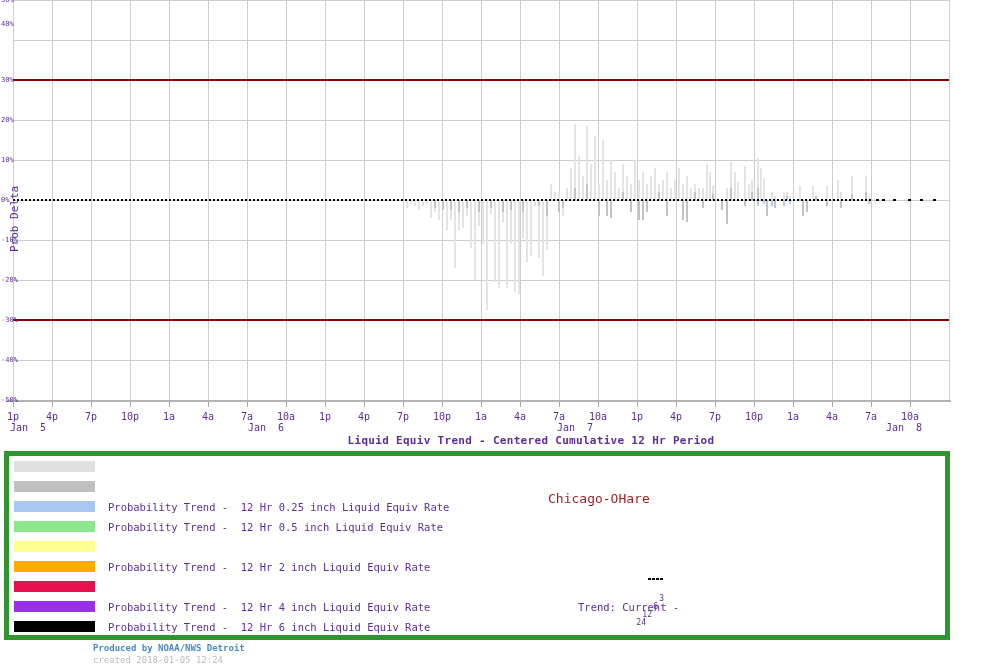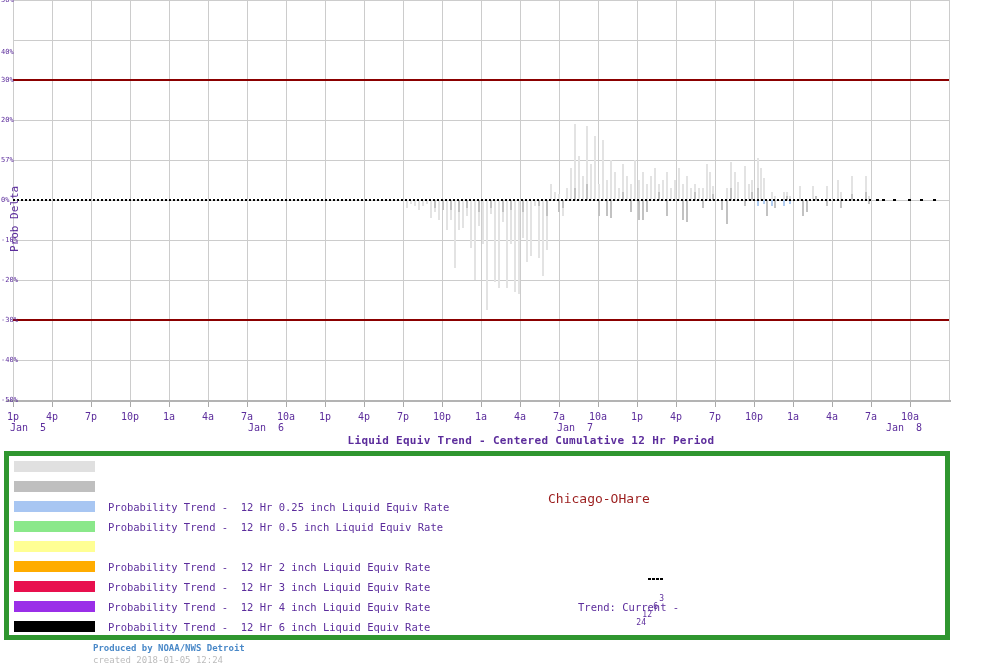--- a/index.html
+++ b/index.html
@@ -274,24 +274,24 @@
       <div style="position: absolute; left: 818px; top: 411px; width: 28px; text-align: center; font-size: 10px; color: rgb(92, 45, 156);">4a</div>
       <div style="position: absolute; left: 871px; top: 402px; width: 1px; height: 5px; background: rgb(169, 169, 169);"></div>
       <div style="position: absolute; left: 857px; top: 411px; width: 28px; text-align: center; font-size: 10px; color: rgb(92, 45, 156);">7a</div>
       <div style="position: absolute; left: 910px; top: 402px; width: 1px; height: 5px; background: rgb(169, 169, 169);"></div>
       <div style="position: absolute; left: 896px; top: 411px; width: 28px; text-align: center; font-size: 10px; color: rgb(92, 45, 156);">10a</div>
       <div style="position: absolute; left: 10px; top: 422px; font-size: 10px; white-space: pre; color: rgb(92, 45, 156);">Jan  5</div>
       <div style="position: absolute; left: 248px; top: 422px; font-size: 10px; white-space: pre; color: rgb(92, 45, 156);">Jan  6</div>
       <div style="position: absolute; left: 557px; top: 422px; font-size: 10px; white-space: pre; color: rgb(92, 45, 156);">Jan  7</div>
       <div style="position: absolute; left: 886px; top: 422px; font-size: 10px; white-space: pre; color: rgb(92, 45, 156);">Jan  8</div>
       <div style="position: absolute; left: 1px; top: -4px; font-size: 7px; line-height: 8px; color: rgb(92, 45, 156);">50%</div>
-      <div style="position: absolute; left: 1px; top: 48px; font-size: 7px; line-height: 8px; color: rgb(92, 45, 156);">40%</div>
+      <div style="position: absolute; left: 1px; top: 20px; font-size: 7px; line-height: 8px; color: rgb(92, 45, 156);">40%</div>
       <div style="position: absolute; left: 1px; top: 76px; font-size: 7px; line-height: 8px; color: rgb(92, 45, 156);">30%</div>
       <div style="position: absolute; left: 1px; top: 116px; font-size: 7px; line-height: 8px; color: rgb(92, 45, 156);">20%</div>
-      <div style="position: absolute; left: 1px; top: 156px; font-size: 7px; line-height: 8px; color: rgb(92, 45, 156);">57%</div>
+      <div style="position: absolute; left: 1px; top: 156px; font-size: 7px; line-height: 8px; color: rgb(92, 45, 156);">10%</div>
       <div style="position: absolute; left: 1px; top: 196px; font-size: 7px; line-height: 8px; color: rgb(92, 45, 156);">0%</div>
       <div style="position: absolute; left: 1px; top: 236px; font-size: 7px; line-height: 8px; color: rgb(92, 45, 156);">-10%</div>
       <div style="position: absolute; left: 1px; top: 276px; font-size: 7px; line-height: 8px; color: rgb(92, 45, 156);">-20%</div>
       <div style="position: absolute; left: 1px; top: 316px; font-size: 7px; line-height: 8px; color: rgb(92, 45, 156);">-30%</div>
       <div style="position: absolute; left: 1px; top: 356px; font-size: 7px; line-height: 8px; color: rgb(92, 45, 156);">-40%</div>
       <div style="position: absolute; left: 1px; top: 396px; font-size: 7px; line-height: 8px; color: rgb(92, 45, 156);">-50%</div>
     </div>
   <div id="y-axis-label">Prob Delta</div>
   <div id="chart-title">Liquid Equiv Trend - Centered Cumulative 12 Hr Period</div>
 
@@ -299,21 +299,20 @@
       <div class="legend-swatch" style="position: absolute; top: 5px; background: rgb(224, 224, 224);"></div>
       <div class="legend-swatch" style="position: absolute; top: 25px; background: rgb(191, 191, 191);"></div>
       <div class="legend-swatch" style="position: absolute; top: 45px; background: rgb(168, 198, 242);"></div>
       <div class="legend-label" style="position: absolute; top: 45px;">Probability Trend -  12 Hr 0.25 inch Liquid Equiv Rate</div>
       <div class="legend-swatch" style="position: absolute; top: 65px; background: rgb(138, 232, 138);"></div>
       <div class="legend-label" style="position: absolute; top: 65px;">Probability Trend -  12 Hr 0.5 inch Liquid Equiv Rate</div>
       <div class="legend-swatch" style="position: absolute; top: 85px; background: rgb(255, 255, 148);"></div>
       <div class="legend-swatch" style="position: absolute; top: 105px; background: rgb(255, 172, 0);"></div>
       <div class="legend-label" style="position: absolute; top: 105px;">Probability Trend -  12 Hr 2 inch Liquid Equiv Rate</div>
       <div class="legend-swatch" style="position: absolute; top: 125px; background: rgb(232, 16, 78);"></div>
-      <div class="legend-label" style="position: absolute; top: 125px;">Probability Trend -  12 Hr 3 inch Liquid Equiv Rate</div>
       <div class="legend-swatch" style="position: absolute; top: 145px; background: rgb(154, 47, 232);"></div>
       <div class="legend-label" style="position: absolute; top: 145px;">Probability Trend -  12 Hr 4 inch Liquid Equiv Rate</div>
       <div class="legend-swatch" style="position: absolute; top: 165px; background: rgb(0, 0, 0);"></div>
       <div class="legend-label" style="position: absolute; top: 165px;">Probability Trend -  12 Hr 6 inch Liquid Equiv Rate</div>
     </div>
   <div id="station-name">Chicago-OHare</div>
   <div id="trend-label">Trend: Current - </div>
   <div id="trend-dots"></div>
   <div id="trend-hours"></div>
 

